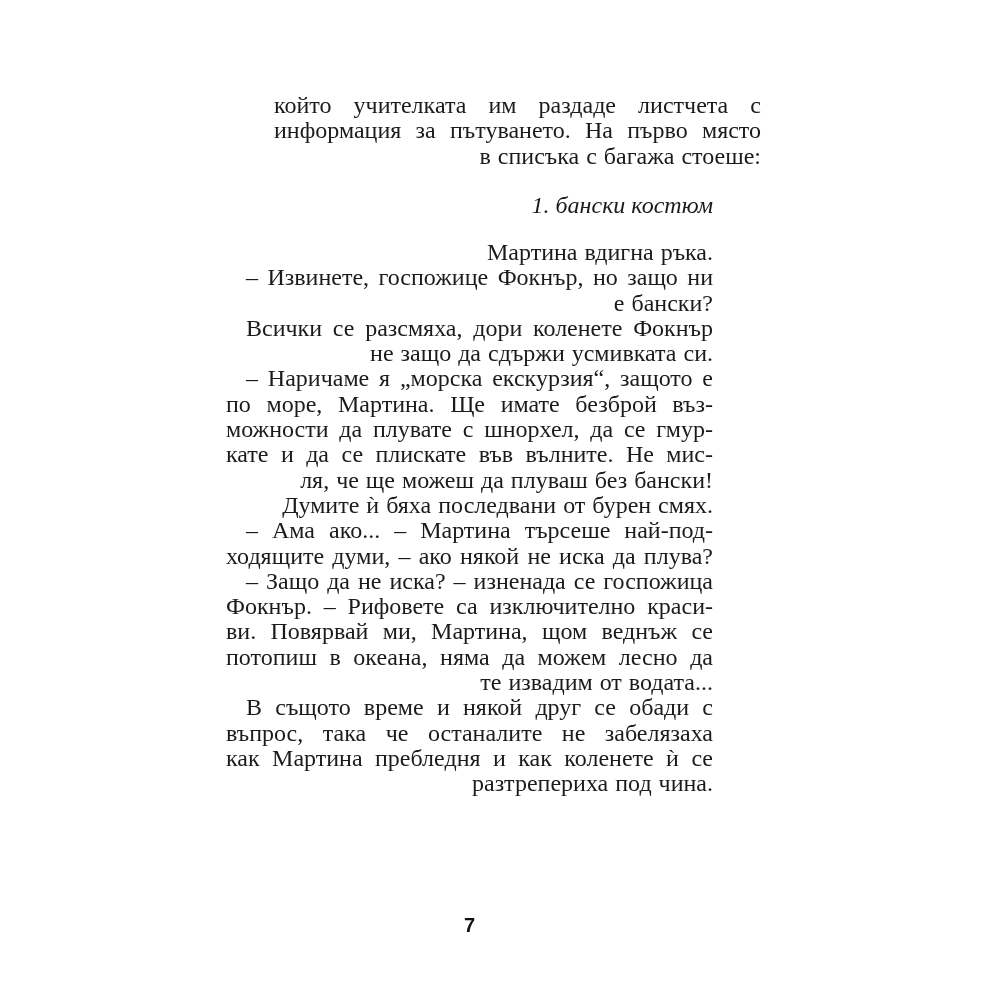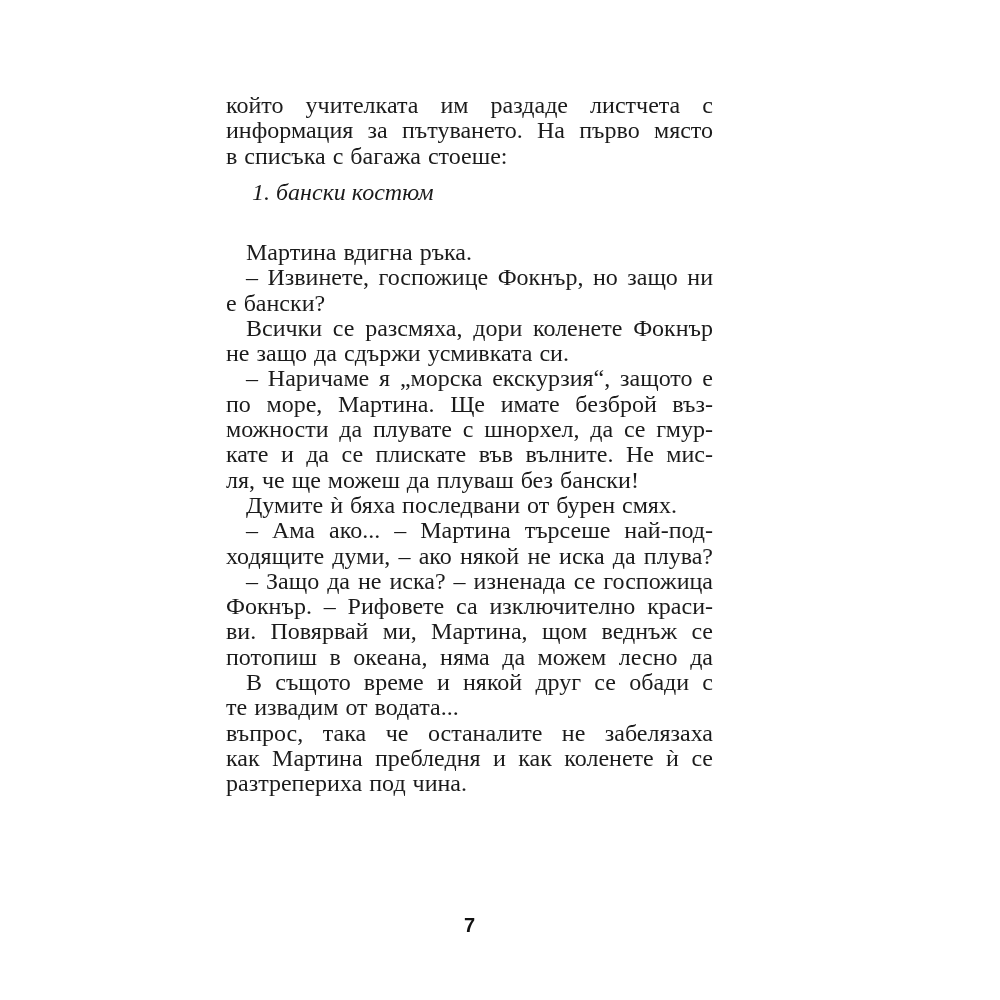--- a/index.html
+++ b/index.html
@@ -14,45 +14,45 @@
     background: #ffffff;
     color: #1b1b1b;
     font-family: "Liberation Serif", serif;
     overflow: hidden;
   }
   .textcol {
     position: absolute;
     left: 226px;
     width: 487px;
   }
-  #intro-block { top: 93px; }
+  #intro-block { top: 93px; margin-left: 48px; }
   #body-block  { top: 240px; }
   .line {
     font-size: 24px;
     line-height: 25.3px;
     height: 25.3px;
-    text-align: left;
+    text-align: right;
     word-spacing: 1px;
   }
   .line.jst {
     text-align: justify;
     text-align-last: justify;
   }
   .line.ind {
     text-indent: 20px;
   }
   .heading {
     position: absolute;
-    top: 177px;
+    top: 190px;
     left: 226px;
     width: 487px;
     font-size: 24px;
     line-height: 30px;
     font-style: italic;
-    text-align: left;
+    text-align: right;
     padding-left: 26px;
     box-sizing: border-box;
   }
   .folio {
     position: absolute;
     top: 913px;
     left: 226px;
     width: 487px;
     text-align: center;
     font-family: "Liberation Sans", sans-serif;
@@ -86,22 +86,22 @@
       <div class="line jst">можности да плувате с шнорхел, да се гмур-</div>
       <div class="line jst">кате и да се плискате във вълните. Не мис-</div>
       <div class="line">ля, че ще можеш да плуваш без бански!</div>
       <div class="line ind">Думите ѝ бяха последвани от бурен смях.</div>
       <div class="line jst ind">– Ама ако... – Мартина търсеше най-под-</div>
       <div class="line jst">ходящите думи, – ако някой не иска да плува?</div>
       <div class="line jst ind">– Защо да не иска? – изненада се госпожица</div>
       <div class="line jst">Фокнър. – Рифовете са изключително краси-</div>
       <div class="line jst">ви. Повярвай ми, Мартина, щом веднъж се</div>
       <div class="line jst">потопиш в океана, няма да можем лесно да</div>
+      <div class="line">те извадим от водата...</div>
       <div class="line jst ind">В същото време и някой друг се обади с</div>
-      <div class="line">те извадим от водата...</div>
       <div class="line jst">въпрос, така че останалите не забелязаха</div>
       <div class="line jst">как Мартина пребледня и как коленете ѝ се</div>
       <div class="line">разтрепериха под чина.</div>
     </div>
 
   <div class="folio">7</div>
 
 </div>
 
 </body></html>

